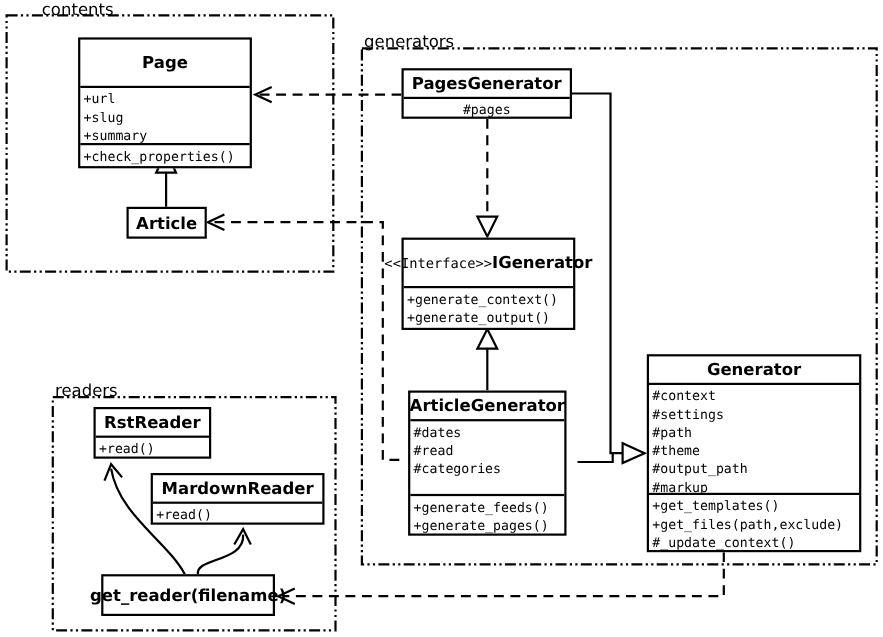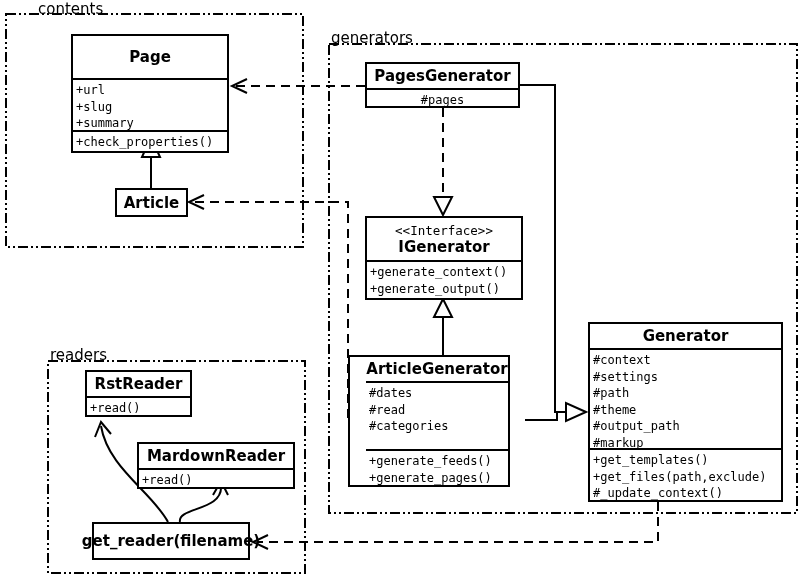--- a/index.html
+++ b/index.html
@@ -7,21 +7,21 @@
           font-family:"DejaVu Sans",sans-serif;color:#000;overflow:hidden;}
   .wires{position:absolute;left:0;top:0;}
   .pkg-label{position:absolute;font-size:15px;line-height:16px;white-space:nowrap;}
   .cls{position:absolute;box-sizing:border-box;border:2px solid #000;background:#fff;}
   .cls-name{display:flex;align-items:center;justify-content:center;
             font-weight:bold;font-size:15px;white-space:nowrap;}
   .sec{border-top:2px solid #000;padding:2px 3px;box-sizing:border-box;}
   .m{font-family:"DejaVu Sans Mono",monospace;font-size:12px;line-height:16.5px;white-space:nowrap;}
   .stereo{font-family:"DejaVu Sans Mono",monospace;font-size:12.5px;font-weight:normal;}
   .plainbox{display:flex;align-items:center;justify-content:center;font-size:15px;white-space:nowrap;font-weight:bold;}
-  .titlewrap{display:flex;flex-direction:column;align-items:center;justify-content:center;}
+  .titlewrap{display:flex;align-items:center;justify-content:center;}
 </style>
 </head>
 <body>
 
 <div class="canvas">
 
   <svg class="wires" width="803" height="579" viewBox="0 0 803 579">
 
     <rect x="6" y="14" width="297" height="233" fill="none" stroke="#000" stroke-width="2" stroke-dasharray="10 3 2 3 2 3"></rect>
     <rect x="329" y="44" width="468" height="469" fill="none" stroke="#000" stroke-width="2" stroke-dasharray="10 3 2 3 2 3"></rect>
@@ -87,21 +87,21 @@
     <div class="cls-name titlewrap" style="height:42px;">
       <span class="stereo">&lt;&lt;Interface&gt;&gt;</span>
       <span>IGenerator</span>
     </div>
     <div class="sec" style="height:38px;">
       <div class="m">+generate_context()</div>
       <div class="m">+generate_output()</div>
     </div>
   </div>
 
-  <div class="cls" style="left:348px;top:355px;width:162px;padding-left:16px;">
+  <div class="cls" style="left:371px;top:355px;width:144px;">
     <div class="cls-name" style="height:24px;">ArticleGenerator</div>
     <div class="sec" style="height:68px;">
       <div class="m">#dates</div>
       <div class="m">#read</div>
       <div class="m">#categories</div>
     </div>
     <div class="sec" style="height:36px;">
       <div class="m">+generate_feeds()</div>
       <div class="m">+generate_pages()</div>
     </div>
@@ -124,21 +124,21 @@
     </div>
   </div>
 
   <div class="cls" style="left:73px;top:370px;width:107px;margin-left:12px;">
     <div class="cls-name" style="height:24px;">RstReader</div>
     <div class="sec" style="height:19px;">
       <div class="m">+read()</div>
     </div>
   </div>
 
-  <div class="cls" style="left:137px;top:430px;width:158px;margin-top:12px;">
+  <div class="cls" style="left:137px;top:430px;width:158px;">
     <div class="cls-name" style="height:24px;">MardownReader</div>
     <div class="sec" style="height:19px;">
       <div class="m">+read()</div>
     </div>
   </div>
 
   <div class="cls plainbox" style="left:92px;top:522px;width:158px;height:38px;">
     <span>get_reader(filename)</span>
   </div>
 

